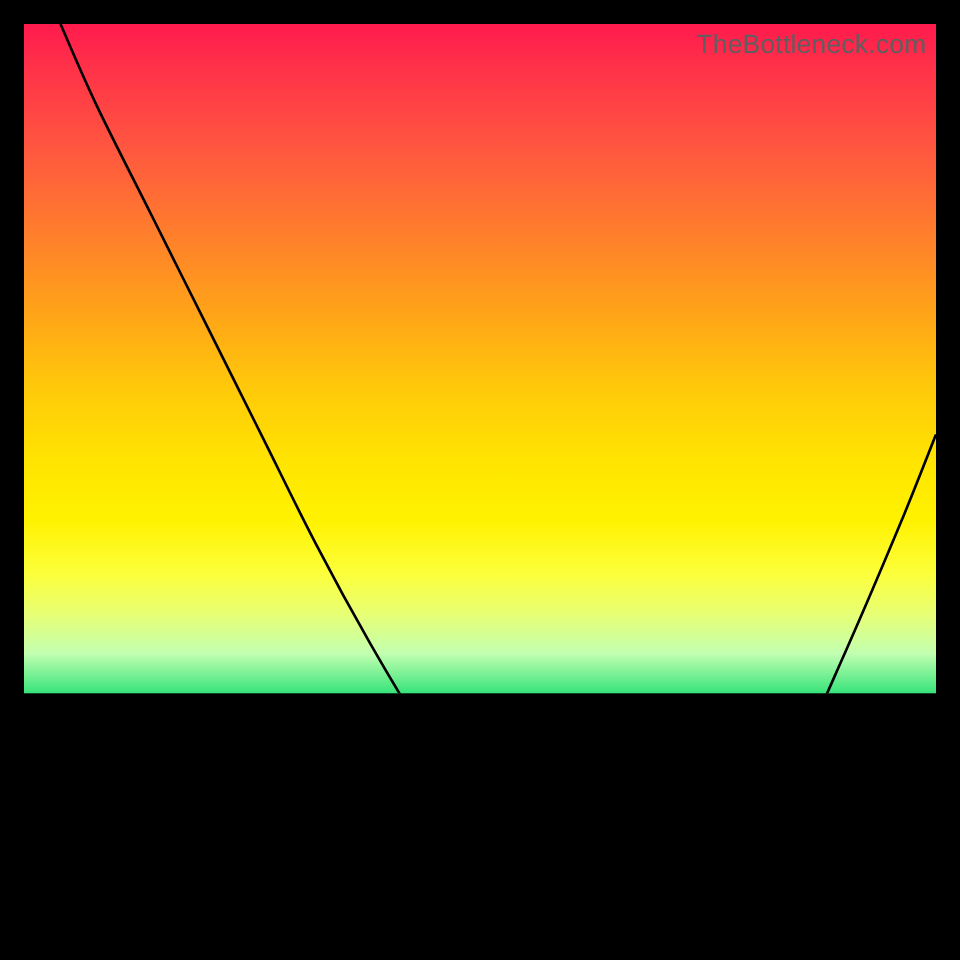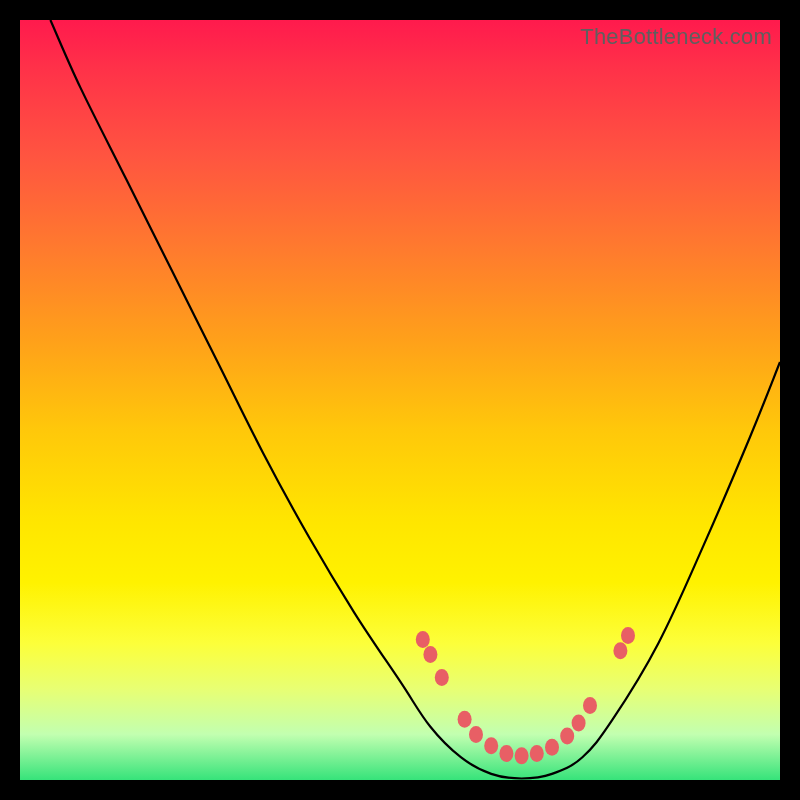--- a/index.html
+++ b/index.html
@@ -9,21 +9,21 @@
     height: 800px;
     background: #000;
     overflow: hidden;
     font-family: Arial, Helvetica, sans-serif;
   }
   .frame {
     position: absolute;
     left: 20px;
     top: 20px;
     width: 760px;
-    height: 760px;
+    height: 558px;
     overflow: hidden;
   }
   .gradient {
     position: absolute;
     inset: 0;
     background: linear-gradient(
       to bottom,
       #ff1a4d 0%,
       #ff3049 6%,
       #ff5540 18%,

